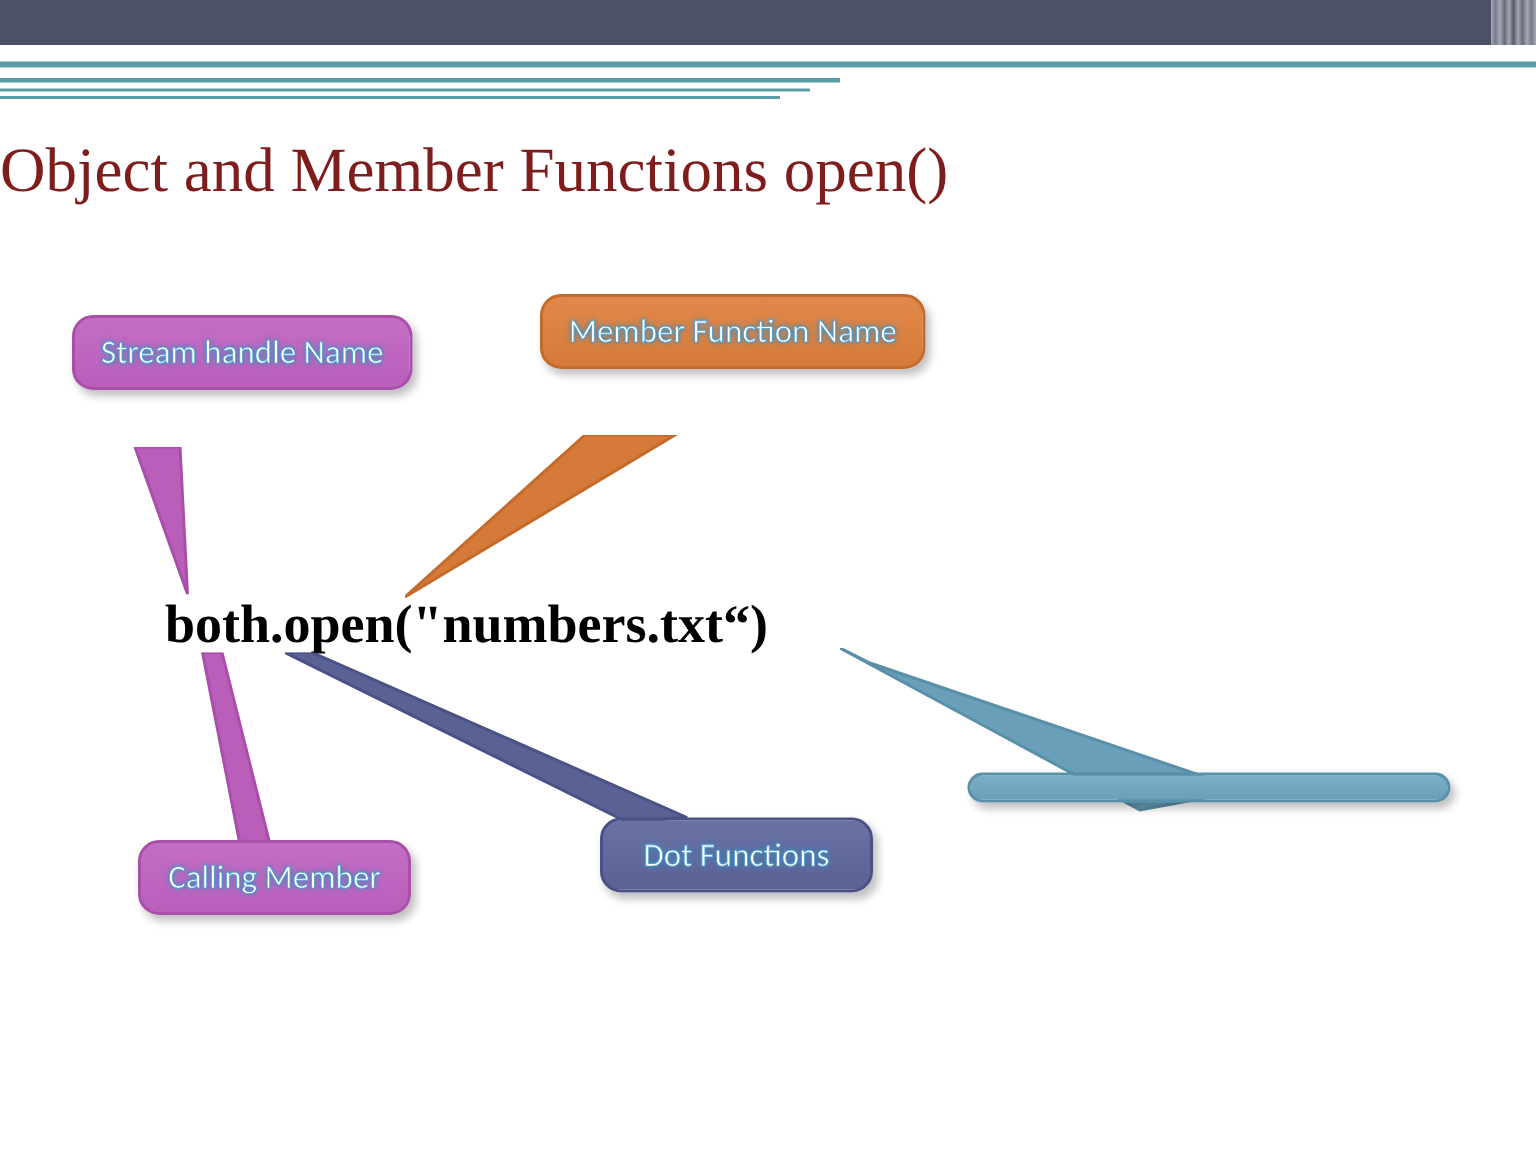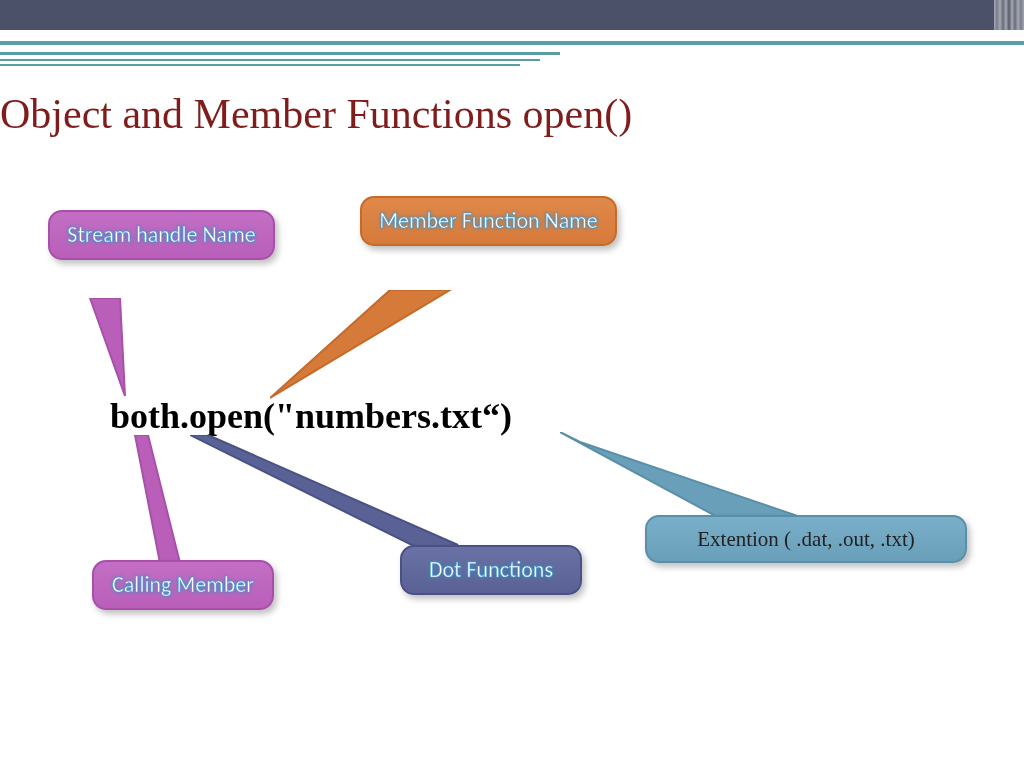--- a/index.html
+++ b/index.html
@@ -59,14 +59,13 @@
 <polygon points="0,0 18,0 268,110 228,113" fill="#5a6295" stroke="#4a5285" stroke-width="2"></polygon>
 </svg>
 <div class="callout c-indigo" style="left:400px;top:545px;width:150px">
 <span class="t">Dot Functions</span>
 </div>
 
 <svg class="tail" style="left:560px;top:432px" width="280" height="110">
 <polygon points="0,0 20,10 270,95 200,108" fill="#6a9fb9" stroke="#5a8fa9" stroke-width="2"></polygon>
 </svg>
 <div class="callout c-blue" style="left:645px;top:515px;width:290px;font-family:'Times New Roman',serif;font-size:21px">
-<div>Extention ( .dat, .out, .txt)</div>
 </div>
 
 </body></html>

